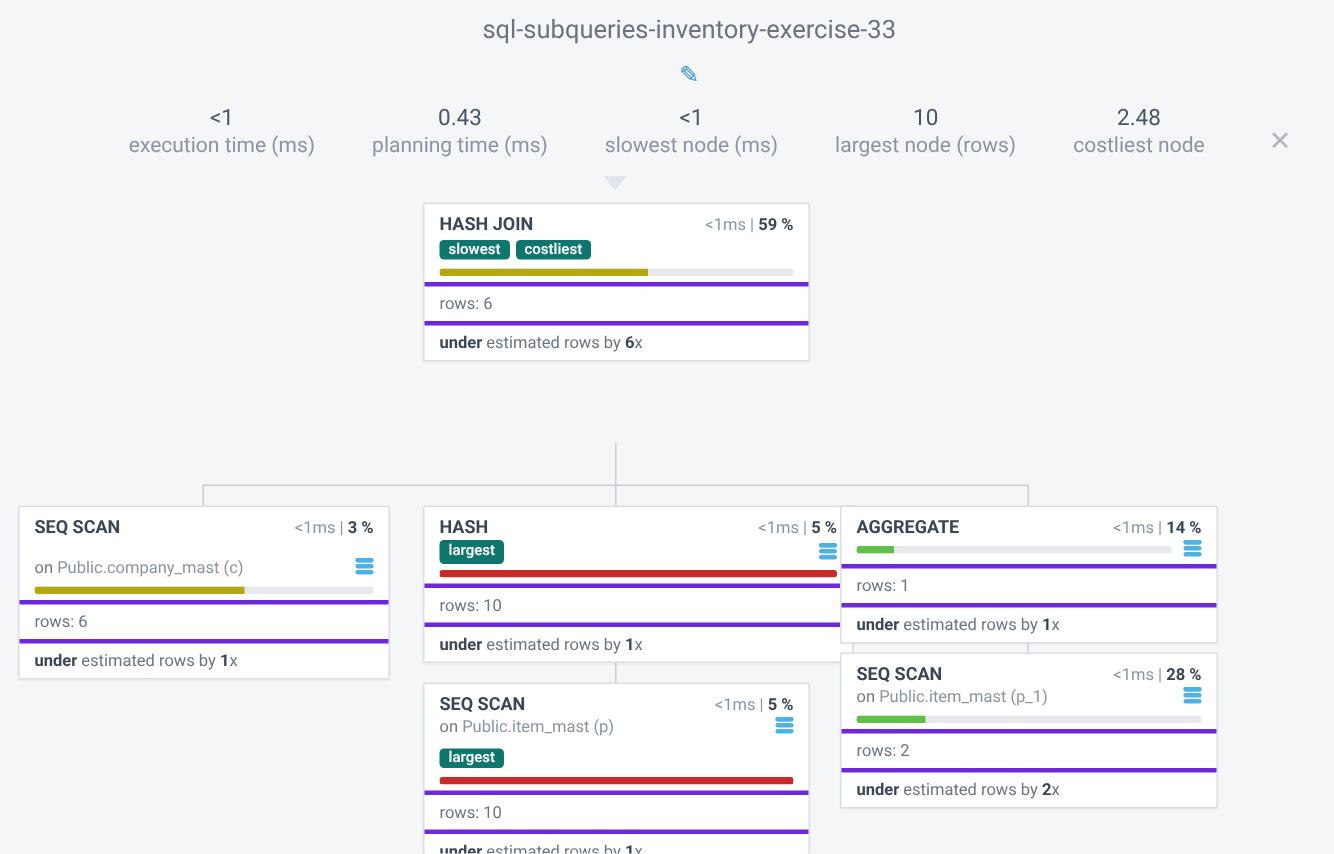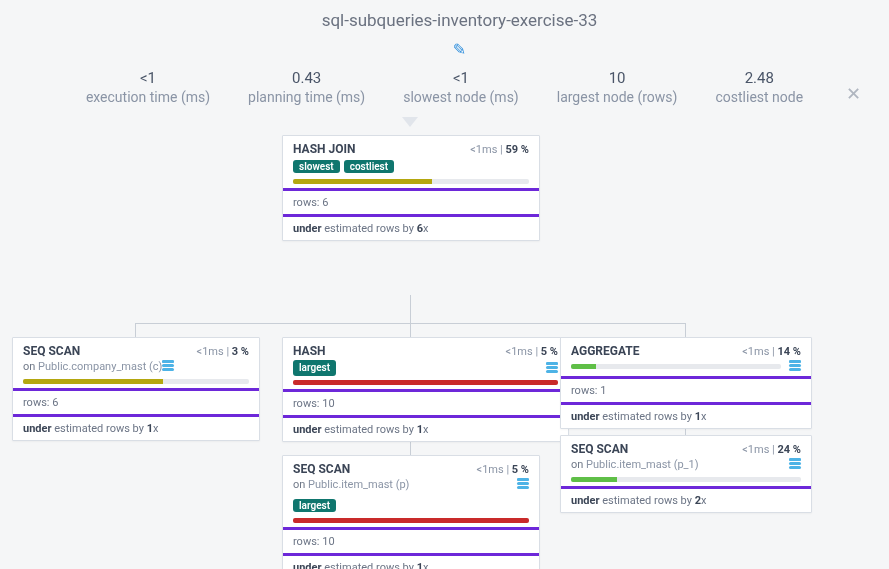--- a/index.html
+++ b/index.html
@@ -147,21 +147,21 @@
       </div>
     <div class="rowline">rows: 6</div>
     <div class="rowline"><b>under</b><span> estimated rows by </span><b>6</b><span>x</span></div>
   </div>
 
   <div class="node" style="left:12px; top:220px; width:248px;">
     <div class="hdr">
       <span class="name">SEQ SCAN</span>
       <span class="stats"><span>&lt;1ms</span> | <b>3 %</b></span>
     </div>
-    <div class="sub" style="display:flex; ">
+    <div class="sub" style="display:flex; justify-content:space-between;margin-top:12px;">
       <span><span class="kw">on</span> <span>Public.company_mast (c)</span></span>
       <span class="disk"></span>
     </div>
     <div class="barzone">
         <div class="bar">
           <div class="fill" style="width: 62%; background: rgb(180, 167, 15);"></div>
         </div>
       </div>
     <div class="rowline">rows: 6</div>
     <div class="rowline"><b>under</b><span> estimated rows by </span><b>1</b><span>x</span></div>
@@ -219,27 +219,28 @@
           <div class="fill" style="width: 100%; background: rgb(201, 42, 42);"></div>
         </div>
       </div>
     <div class="rowline">rows: 10</div>
     <div class="rowline"><b>under</b><span> estimated rows by </span><b>1</b><span>x</span></div>
   </div>
 
   <div class="node" style="left:560px; top:318px; width:252px;">
     <div class="hdr">
       <span class="name">SEQ SCAN</span>
-      <span class="stats"><span>&lt;1ms</span> | <b>24 %</b></span>
+      <span class="stats"><span>&lt;1ms</span> | <b>28 %</b></span>
     </div>
     <div class="sub" style="display:flex; justify-content:space-between;">
       <span><span class="kw">on</span> <span>Public.item_mast (p_1)</span></span>
       <span class="disk"></span>
     </div>
     <div class="barzone">
         <div class="bar">
           <div class="fill" style="width: 20%; background: rgb(95, 191, 71);"></div>
         </div>
       </div>
+    <div class="rowline">rows: 2</div>
     <div class="rowline"><b>under</b><span> estimated rows by </span><b>2</b><span>x</span></div>
   </div>
 
 </div>
 
 </body></html>

